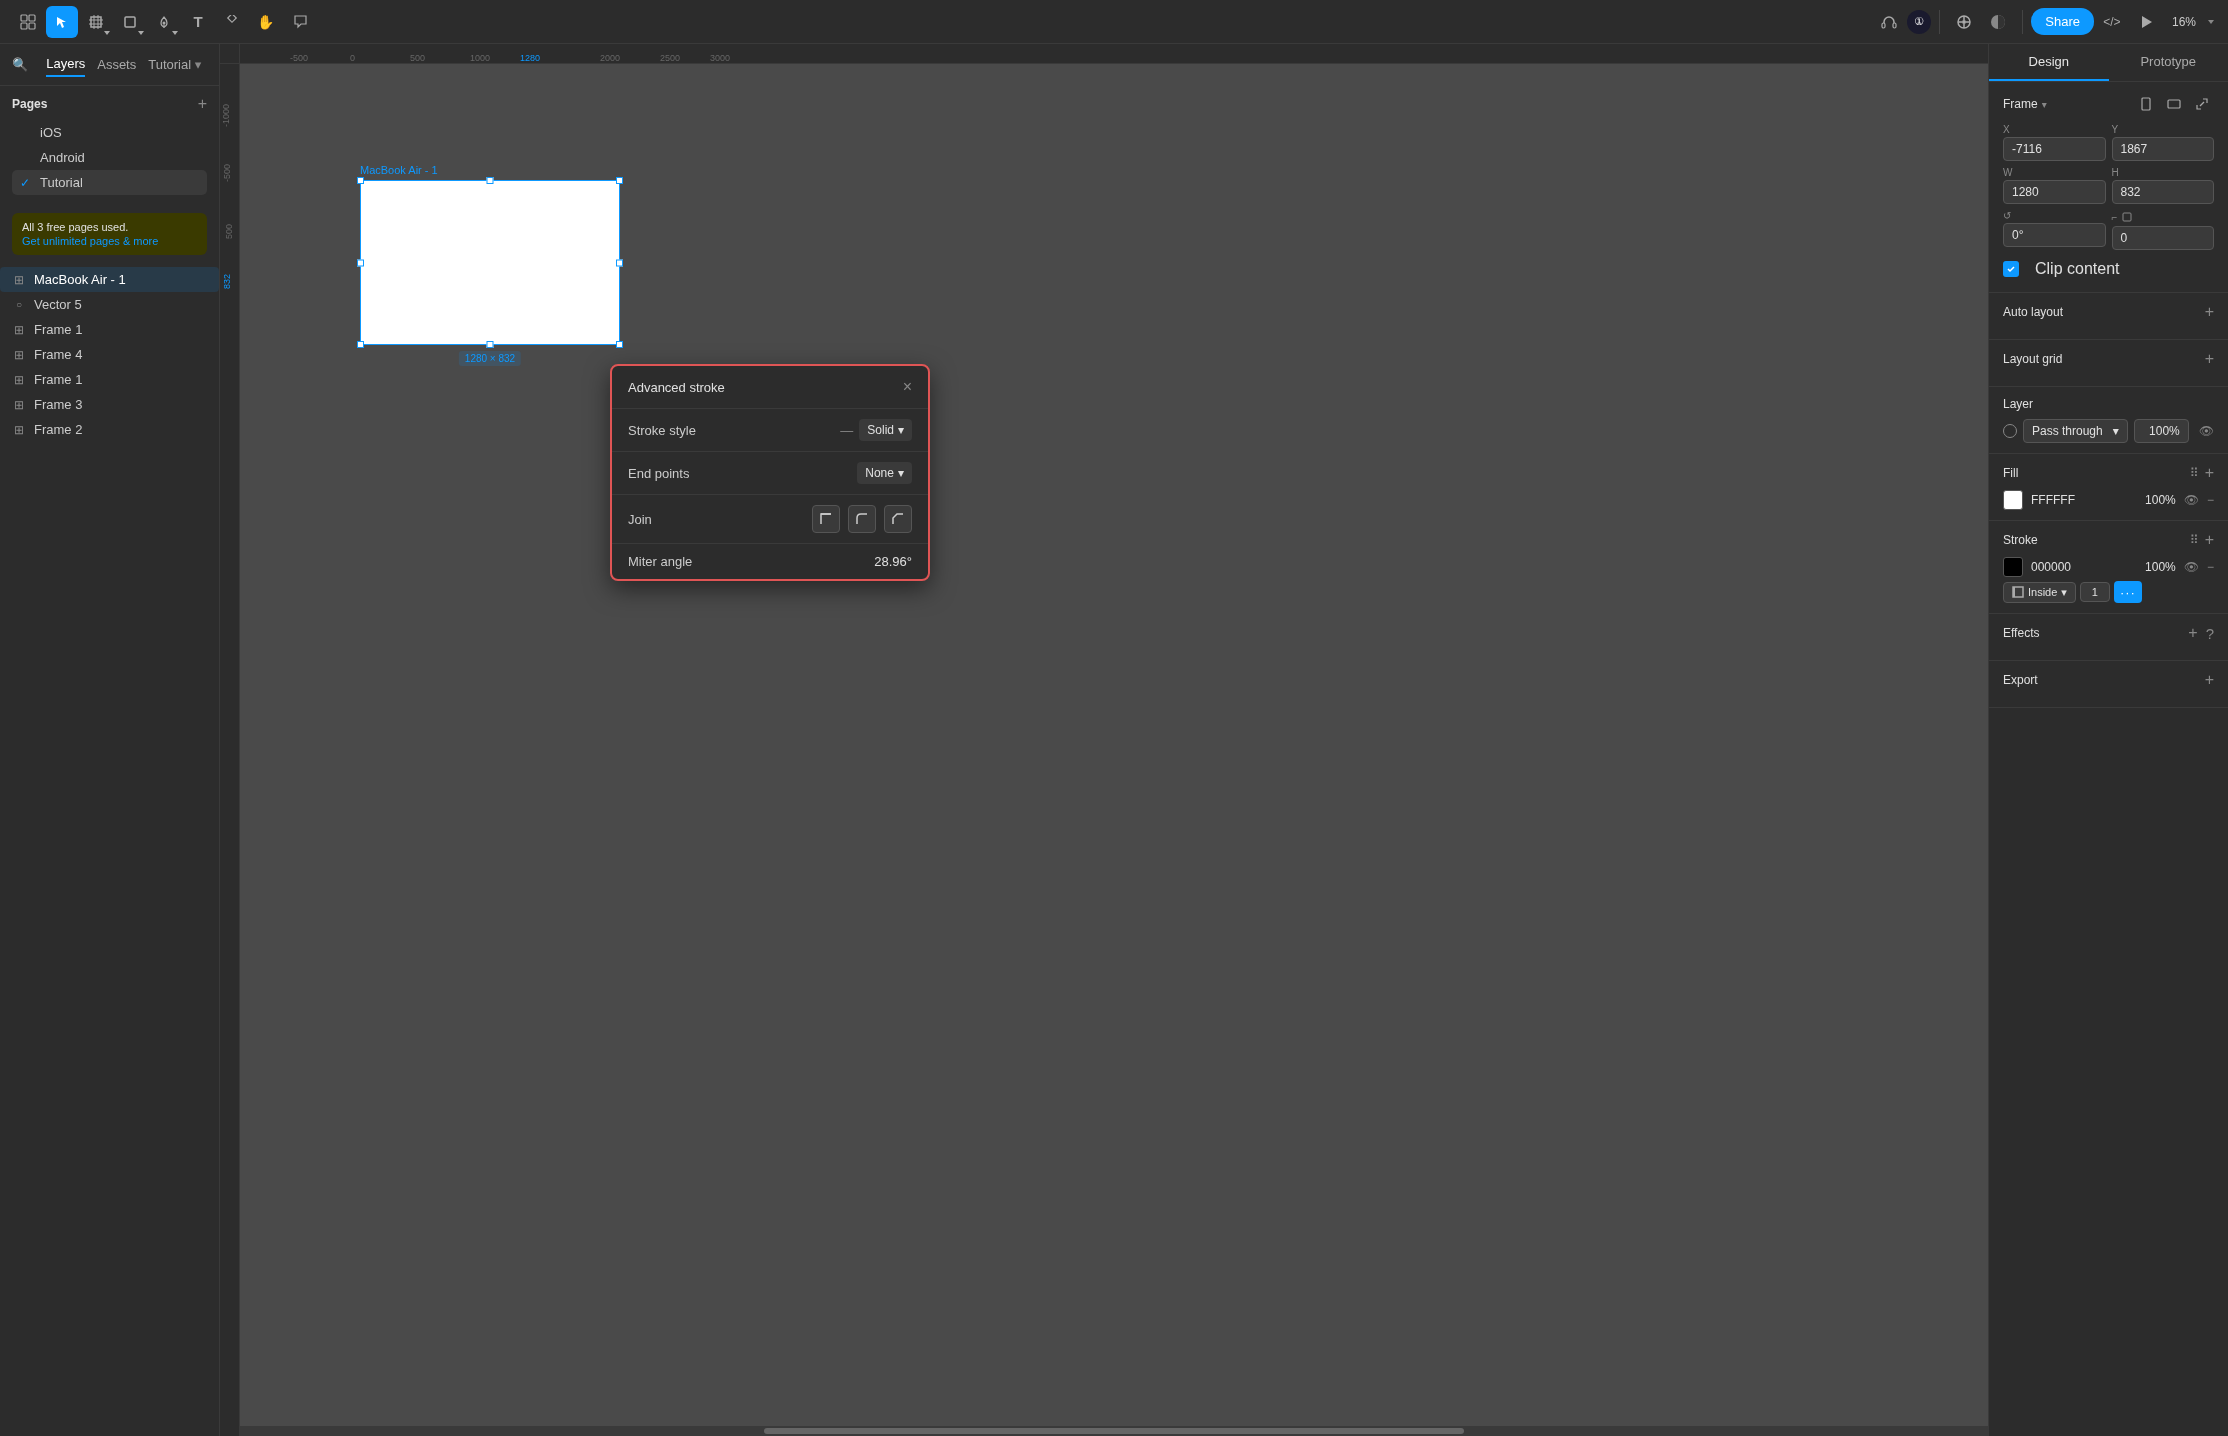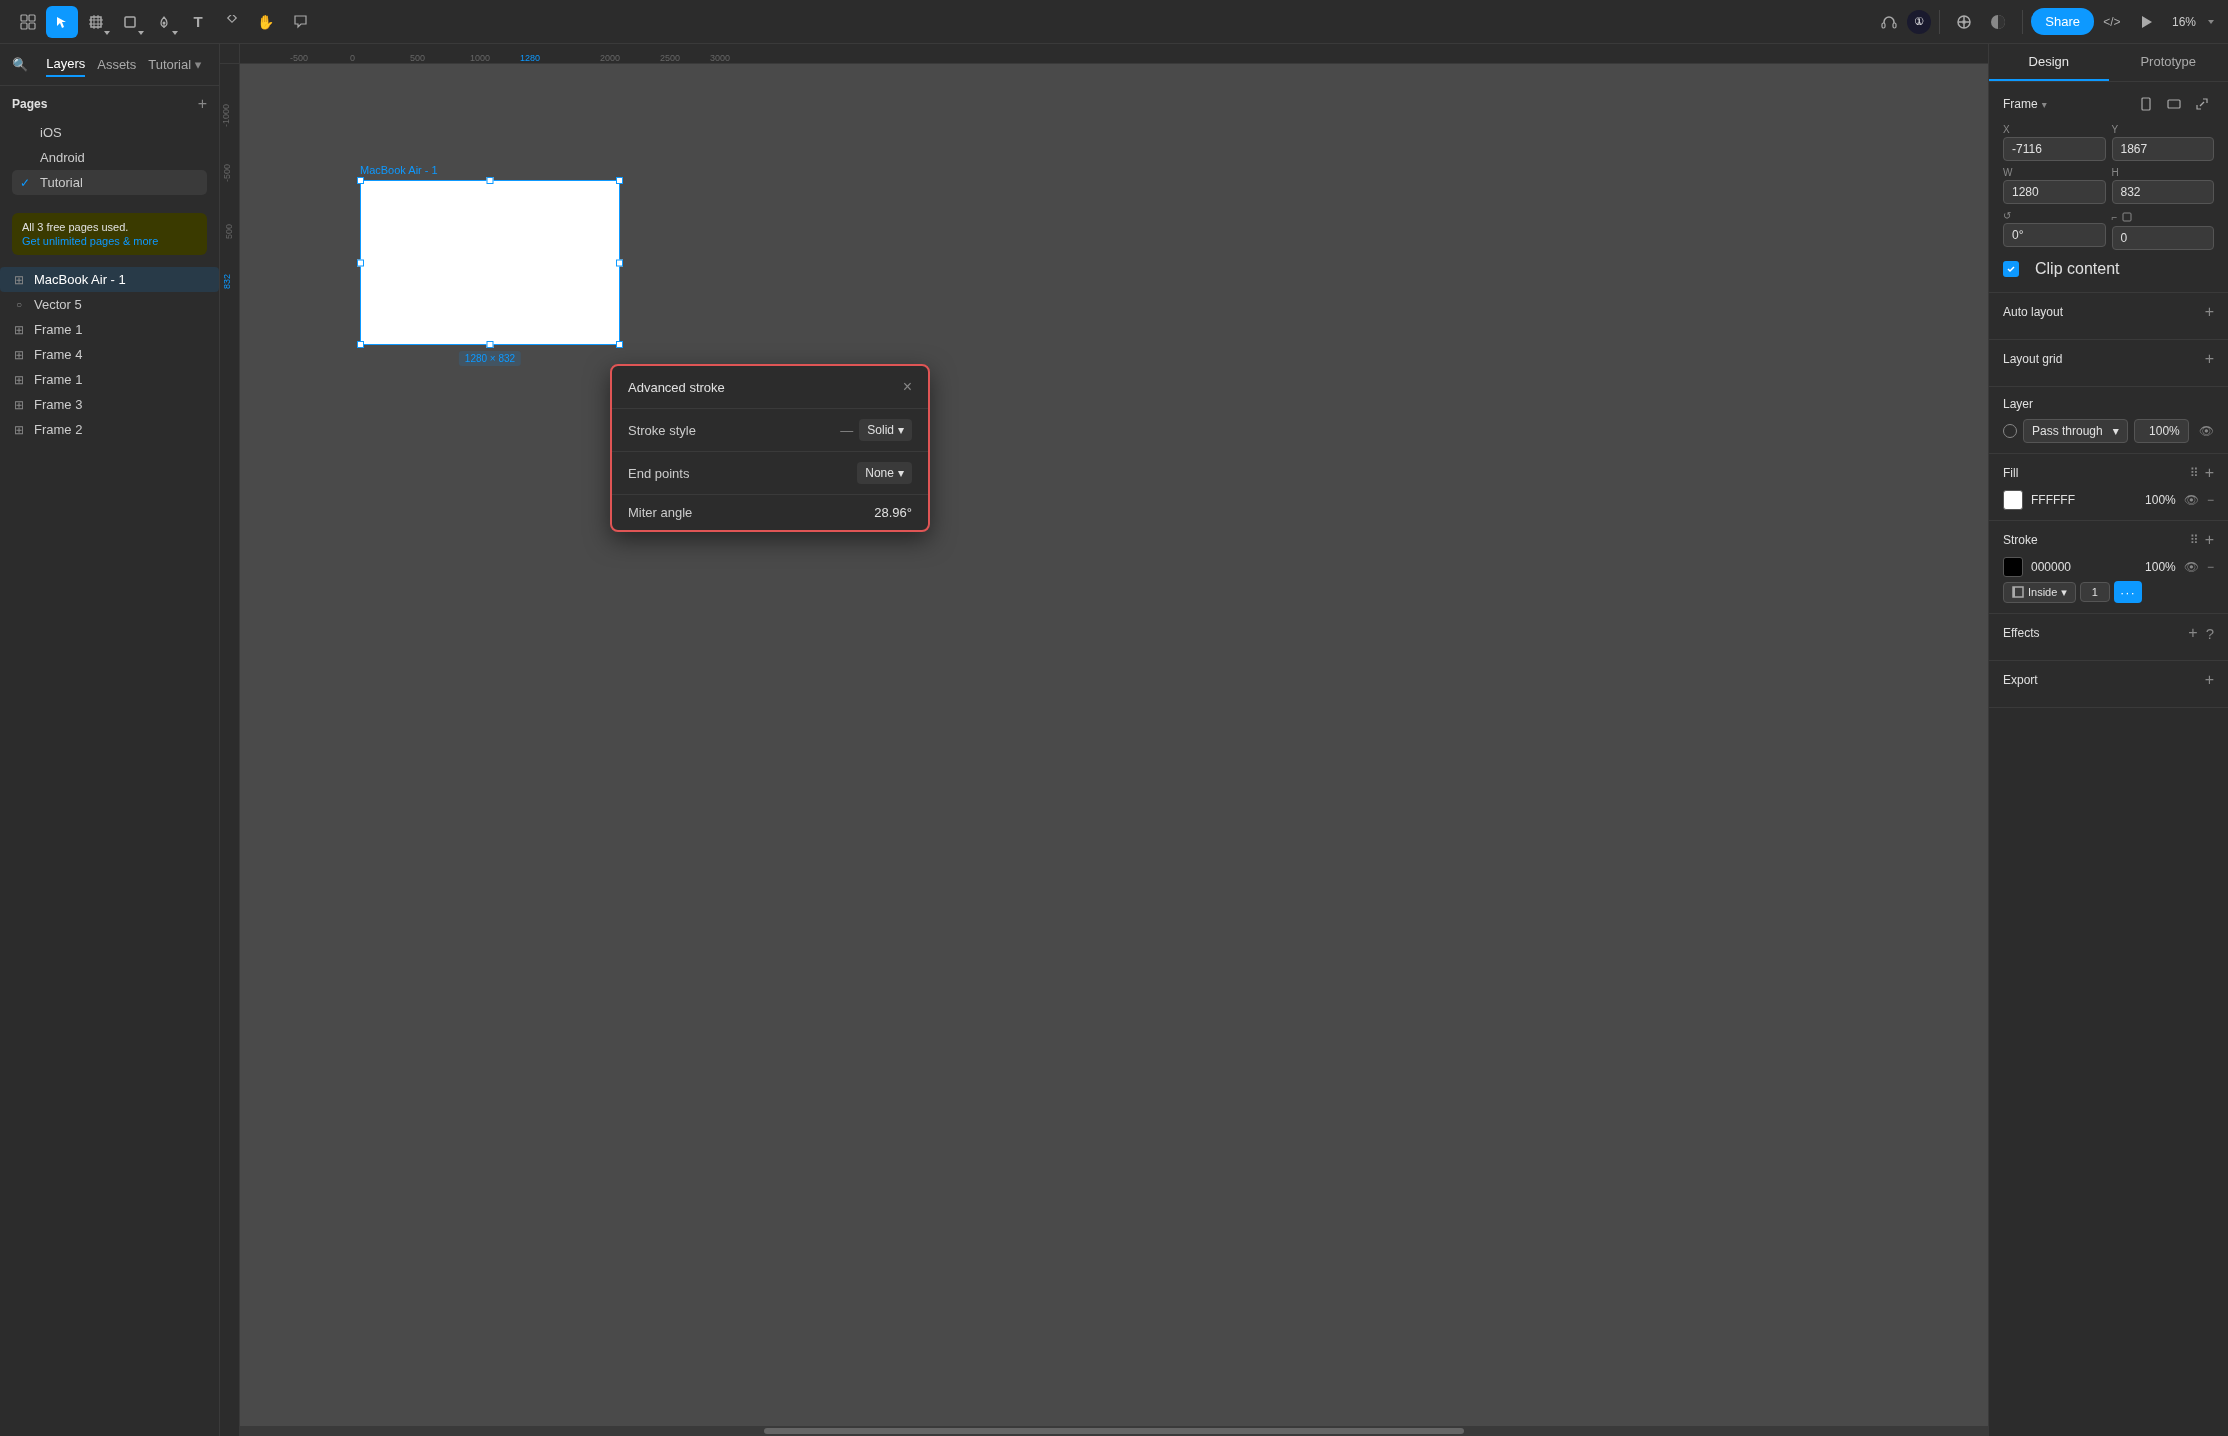--- a/index.html
+++ b/index.html
@@ -361,20 +361,41 @@
         <div class="modal-row">
           <span class="modal-label">End points</span>
           <div class="modal-value">
             <div class="endpoint-select">
               <span>None</span>
               <span>▾</span>
             </div>
           </div>
         </div>
 
+        <div class="modal-row">
+          <span class="modal-label">Join</span>
+          <div class="join-buttons">
+            <div class="join-btn">
+              <svg width="16" height="16" viewBox="0 0 16 16" fill="none">
+                <path d="M3 13 V3 H13" stroke="#ccc" stroke-width="1.5" fill="none"></path>
+                <path d="M3 3 L13 3" stroke="#ccc" stroke-width="1.5"></path>
+              </svg>
+            </div>
+            <div class="join-btn">
+              <svg width="16" height="16" viewBox="0 0 16 16" fill="none">
+                <path d="M3 13 V7 Q3 3 7 3 H13" stroke="#ccc" stroke-width="1.5" fill="none"></path>
+              </svg>
+            </div>
+            <div class="join-btn">
+              <svg width="16" height="16" viewBox="0 0 16 16" fill="none">
+                <path d="M3 13 V7 L7 3 H13" stroke="#ccc" stroke-width="1.5" fill="none"></path>
+              </svg>
+            </div>
+          </div>
+        </div>
 
         <div class="modal-row">
           <span class="modal-label">Miter angle</span>
           <span class="miter-value">28.96°</span>
         </div>
       </div>
     </div>
   </div>
 
   <div class="right-panel">

